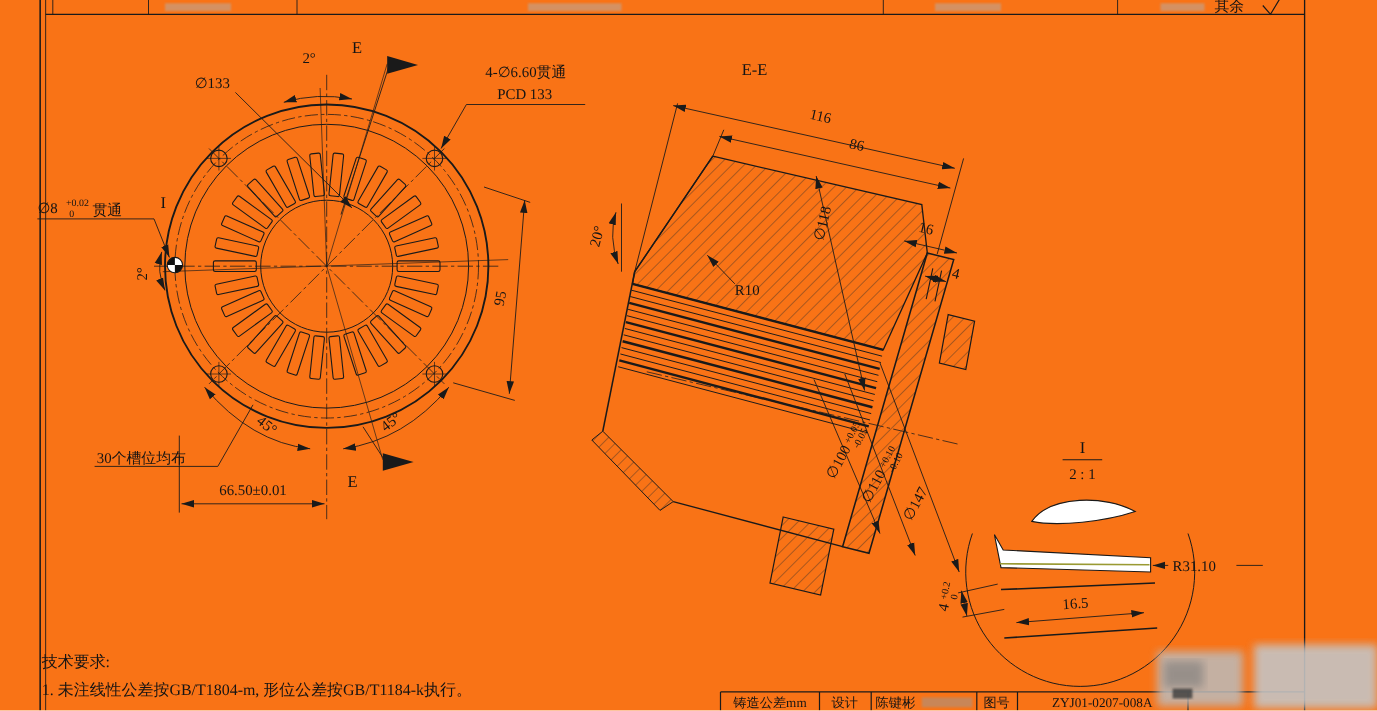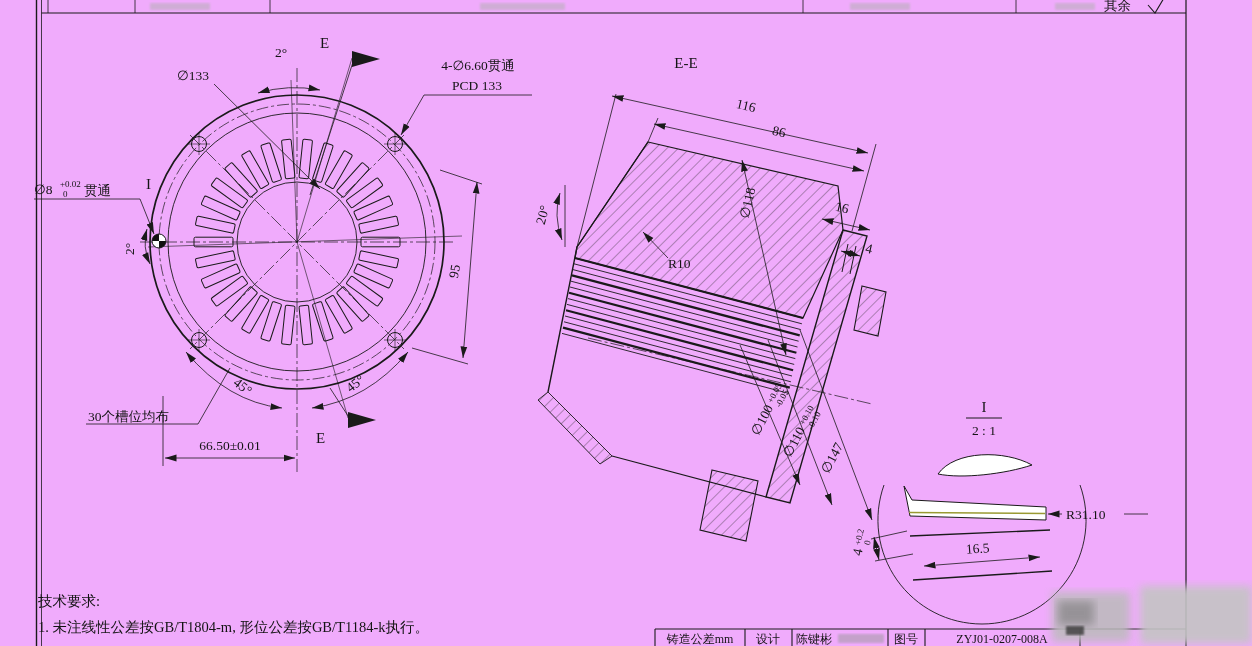--- a/index.html
+++ b/index.html
@@ -1,16 +1,16 @@
 <!DOCTYPE html>
 <html><head>
 <meta charset="utf-8">
 <style>
   html,body{margin:0;padding:0;background:#fff;}
-  .wrap{position:relative;width:1252px;height:646px;background:#f0abfc;overflow:hidden;text-decoration:underline;}
+  .wrap{position:relative;width:1252px;height:646px;background:#f97316;overflow:hidden;text-decoration:underline;}
   svg{position:absolute;left:0;top:0;}
   text{font-family:"Liberation Serif","DejaVu Serif",serif;fill:#141414;}
   .d{font-size:13.5px;}   
   .s{font-size:9px;}      
   .t{font-size:15px;}     
   .zh{font-size:13.5px;}  
   .tr{font-size:14.5px;}  
   .tb{font-size:12px;}    
   .mid{text-anchor:middle;}
 </style>

